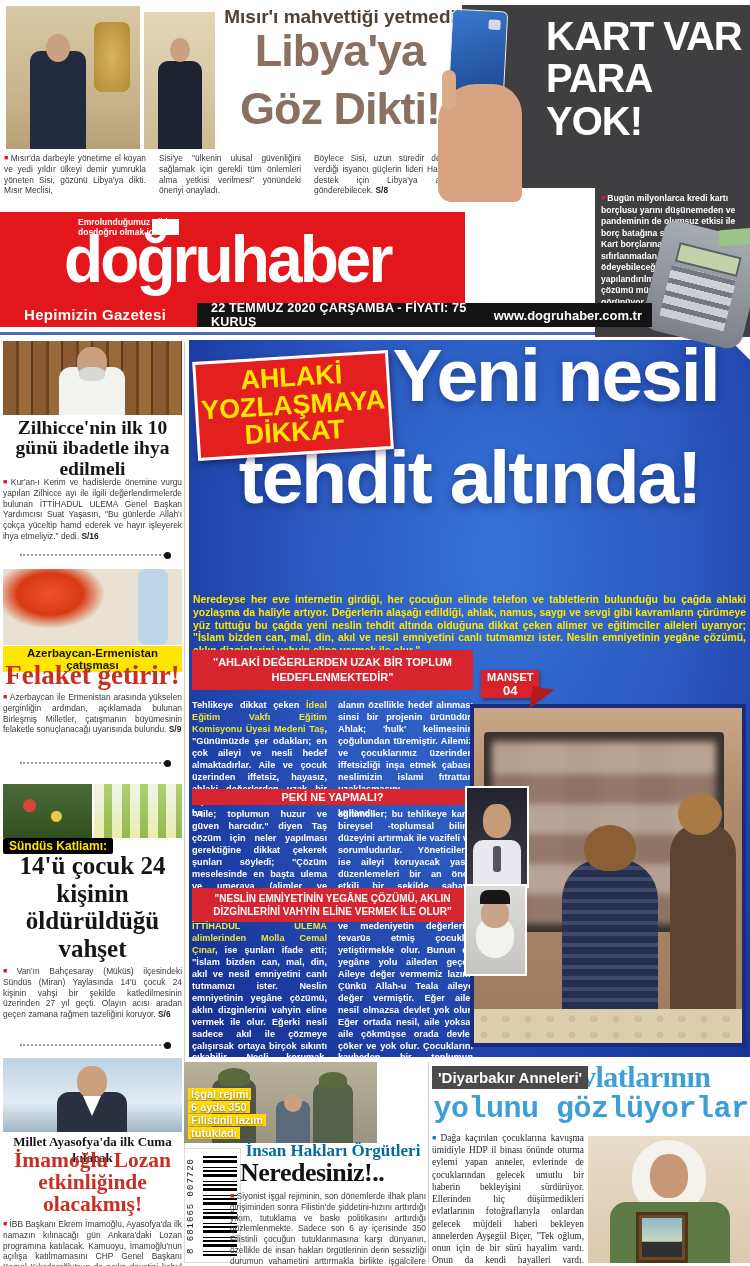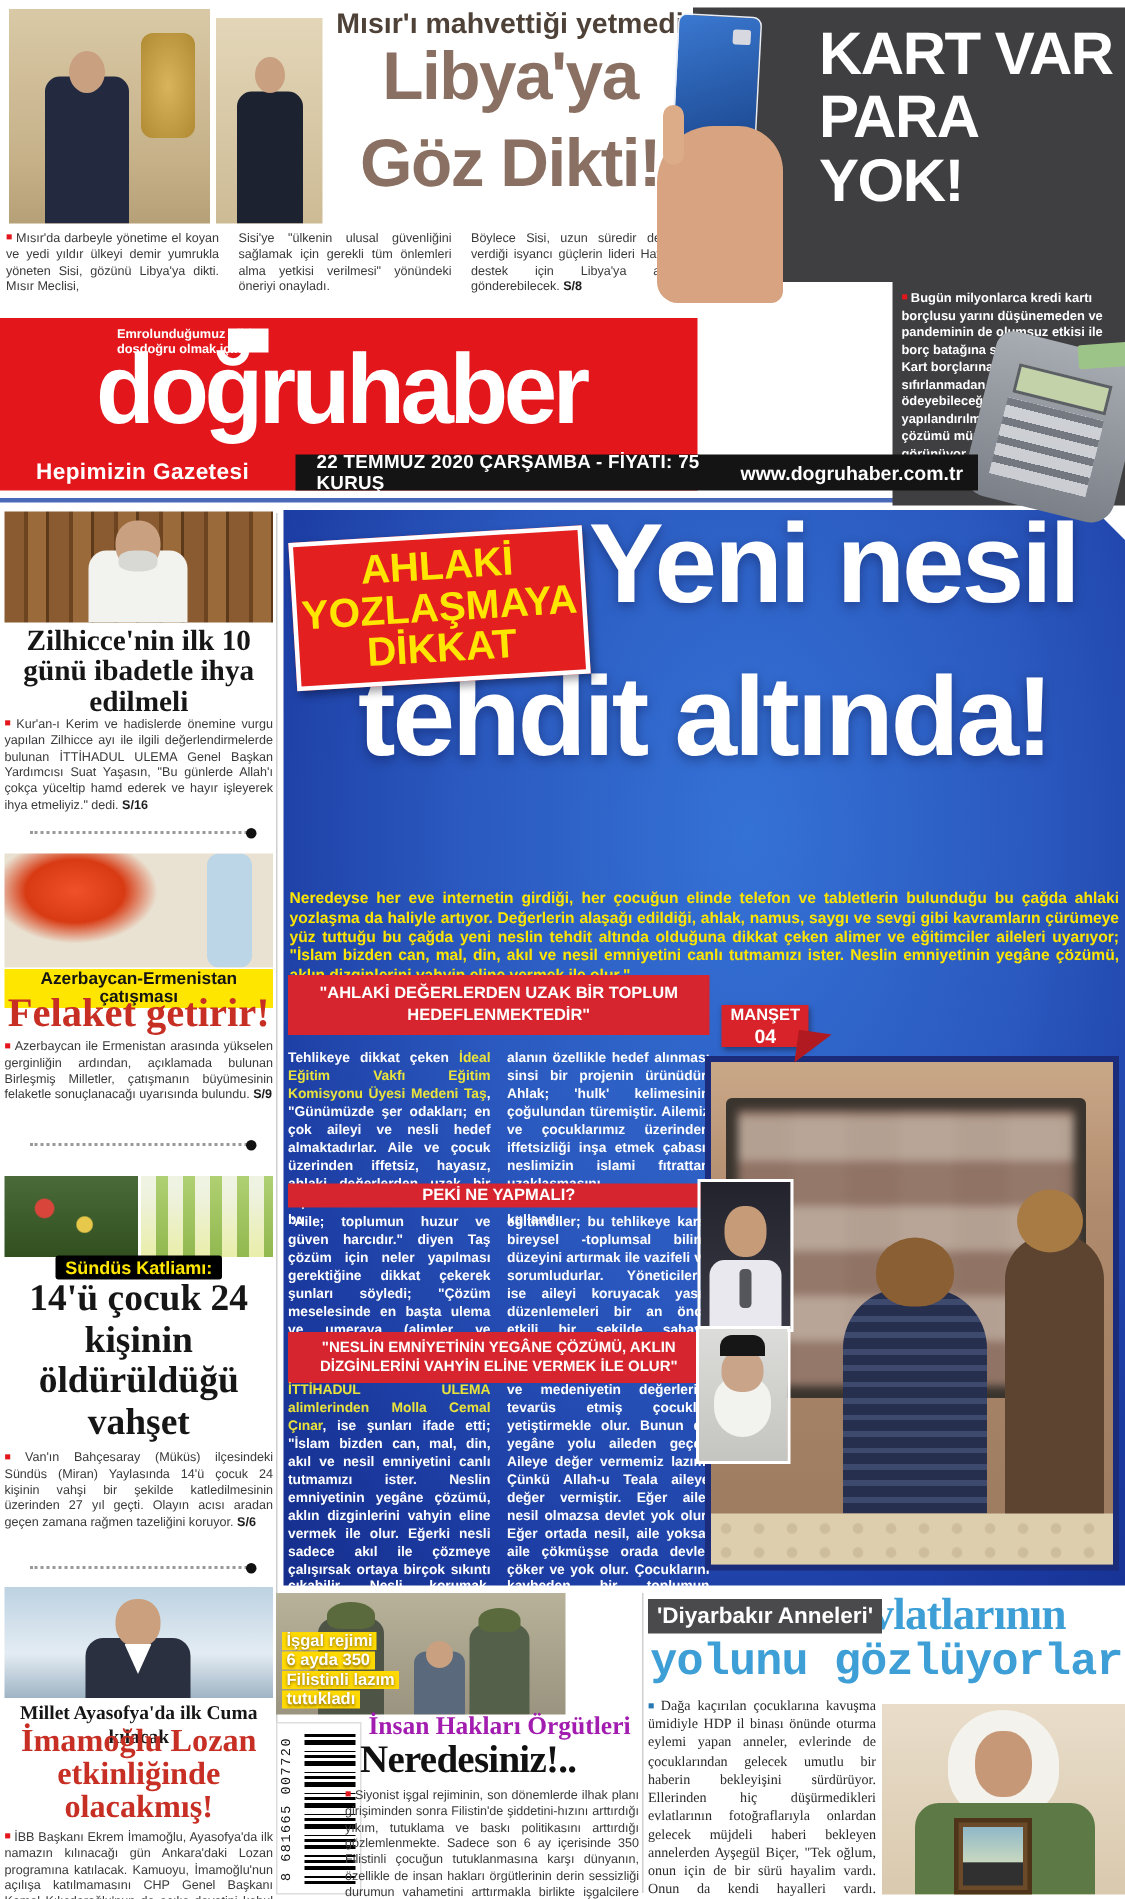--- a/index.html
+++ b/index.html
@@ -66,21 +66,21 @@
   .ph-map{left:3px;top:569px;width:179px;height:76px;background:#e9e2d2;}
   .map-red{position:absolute;left:-8px;top:-10px;width:110px;height:70px;background:radial-gradient(closest-side,#f0502a,#d83b14 60%,rgba(216,59,20,0));border-radius:50%;}
   .map-sea{position:absolute;right:14px;top:0;width:30px;height:76px;background:#bcd6e8;border-radius:8px;}
   .k-fel{left:3px;top:646px;width:179px;text-align:center;}
   .chip-y{display:inline-block;background:#ffe600;color:#141414;font-weight:800;font-size:11.5px;padding:1px 3px;}
   .h-fel{top:660px;font-size:27px;color:#c72f24;font-weight:700;}
   .b-fel{top:692px;}
   .ph-graves{left:3px;top:784px;width:179px;height:54px;display:flex;gap:2px;background:#fff;position:absolute;}
   .grv1{width:50%;height:100%;background:radial-gradient(circle at 30% 40%,#d8453a 6px,transparent 7px),radial-gradient(circle at 60% 60%,#e8c84a 5px,transparent 6px),linear-gradient(180deg,#4a6a3a,#32501f);}
   .grv2{width:50%;height:100%;background:repeating-linear-gradient(90deg,#e8e8e0 0 10px,#8aa06a 10px 18px),linear-gradient(#a8c088,#88a060);background-blend-mode:overlay;}
-  .k-sun{left:3px;top:836px;width:179px;text-align:center;}
+  .k-sun{left:3px;top:836px;width:179px;text-align:left;}
   .chip-k{display:inline-block;background:#000;color:#ffe600;font-weight:800;font-size:12px;padding:1px 6px;border-radius:2px;}
   .h-sun{top:852px;font-size:25px;line-height:1.1;}
   .b-sun{top:966px;}
   .ph-imoglu{left:3px;top:1058px;width:179px;height:74px;background:linear-gradient(180deg,#bdd2e2,#e3ecf3 60%,#9fb4c4);}
   .k-imoglu{top:1134px;font-size:13px;}
   .h-imoglu{top:1150px;font-size:21.5px;line-height:1.02;color:#c72f24;}
   .b-imoglu{top:1219px;}
 
   
   .main-box{left:189px;top:340px;width:561px;height:717px;
@@ -135,21 +135,21 @@
   .sold{position:absolute;bottom:0;background:#4e5546;border-radius:10px 10px 0 0;}
   .helm{position:absolute;background:#5a6a3c;border-radius:50% 50% 30% 30%;}
   .pal-cap{position:absolute;left:188px;top:1088px;display:flex;flex-direction:column;align-items:flex-start;gap:1px;z-index:4;}
   .pal-cap span{background:#ffd900;color:#fff;font-weight:800;font-size:11px;padding:0 3px;
                 text-shadow:0 1px 2px rgba(90,60,0,.75);white-space:nowrap;}
   .barcode{left:184px;top:1148px;width:57px;height:115px;background:#fff;border:1px solid #ddd;box-sizing:border-box;}
   .bars{position:absolute;right:3px;top:5px;width:34px;height:102px;
         background:repeating-linear-gradient(0deg,#000 0 2px,#fff 2px 4px,#000 4px 5px,#fff 5px 9px,#000 9px 12px,#fff 12px 14px);}
   .bc-num{position:absolute;left:1px;top:0;height:100%;writing-mode:vertical-rl;transform:rotate(180deg);
           font-family:"Liberation Mono",monospace;font-size:9px;color:#111;letter-spacing:1px;text-align:center;}
-  .h-ins1{left:240px;top:1141px;width:186px;text-align:center;font-size:17px;font-weight:700;color:#a21caf;}
+  .h-ins1{left:240px;top:1141px;width:186px;text-align:center;font-size:17px;font-weight:700;color:#0369a1;}
   .h-ins2{left:240px;top:1158px;width:186px;text-align:left;font-size:26px;font-weight:800;color:#111;letter-spacing:-.5px;}
   .b-ins{left:230px;top:1191px;width:196px;}
   .k-diyar{left:432px;top:1066px;background:#4a4a4c;color:#fff;font-weight:800;font-size:15px;padding:3px 6px;z-index:2;}
   .h-diyar{position:absolute;color:#3d9fd6;font-weight:700;font-size:30px;letter-spacing:-.5px;line-height:1;}
   .hd1{left:522px;top:1062px;width:228px;text-align:center;}
   .hd2{left:432px;top:1094px;width:318px;text-align:center;font-family:Liberation Mono, monospace;}
   .b-diyar{left:432px;top:1132px;width:152px;font-family:"Liberation Serif",serif;font-size:9.4px;line-height:1.3;color:#2a2a2c;text-align:justify;}
   .b-diyar .bullet{color:#2878b4;}
   .ph-mom{left:588px;top:1136px;width:162px;height:127px;background:linear-gradient(#e9ddca,#d9c9ae);}
   .scarf{position:absolute;left:44px;top:4px;width:74px;height:72px;background:#f4f2ec;border-radius:50% 50% 42% 42%;}

